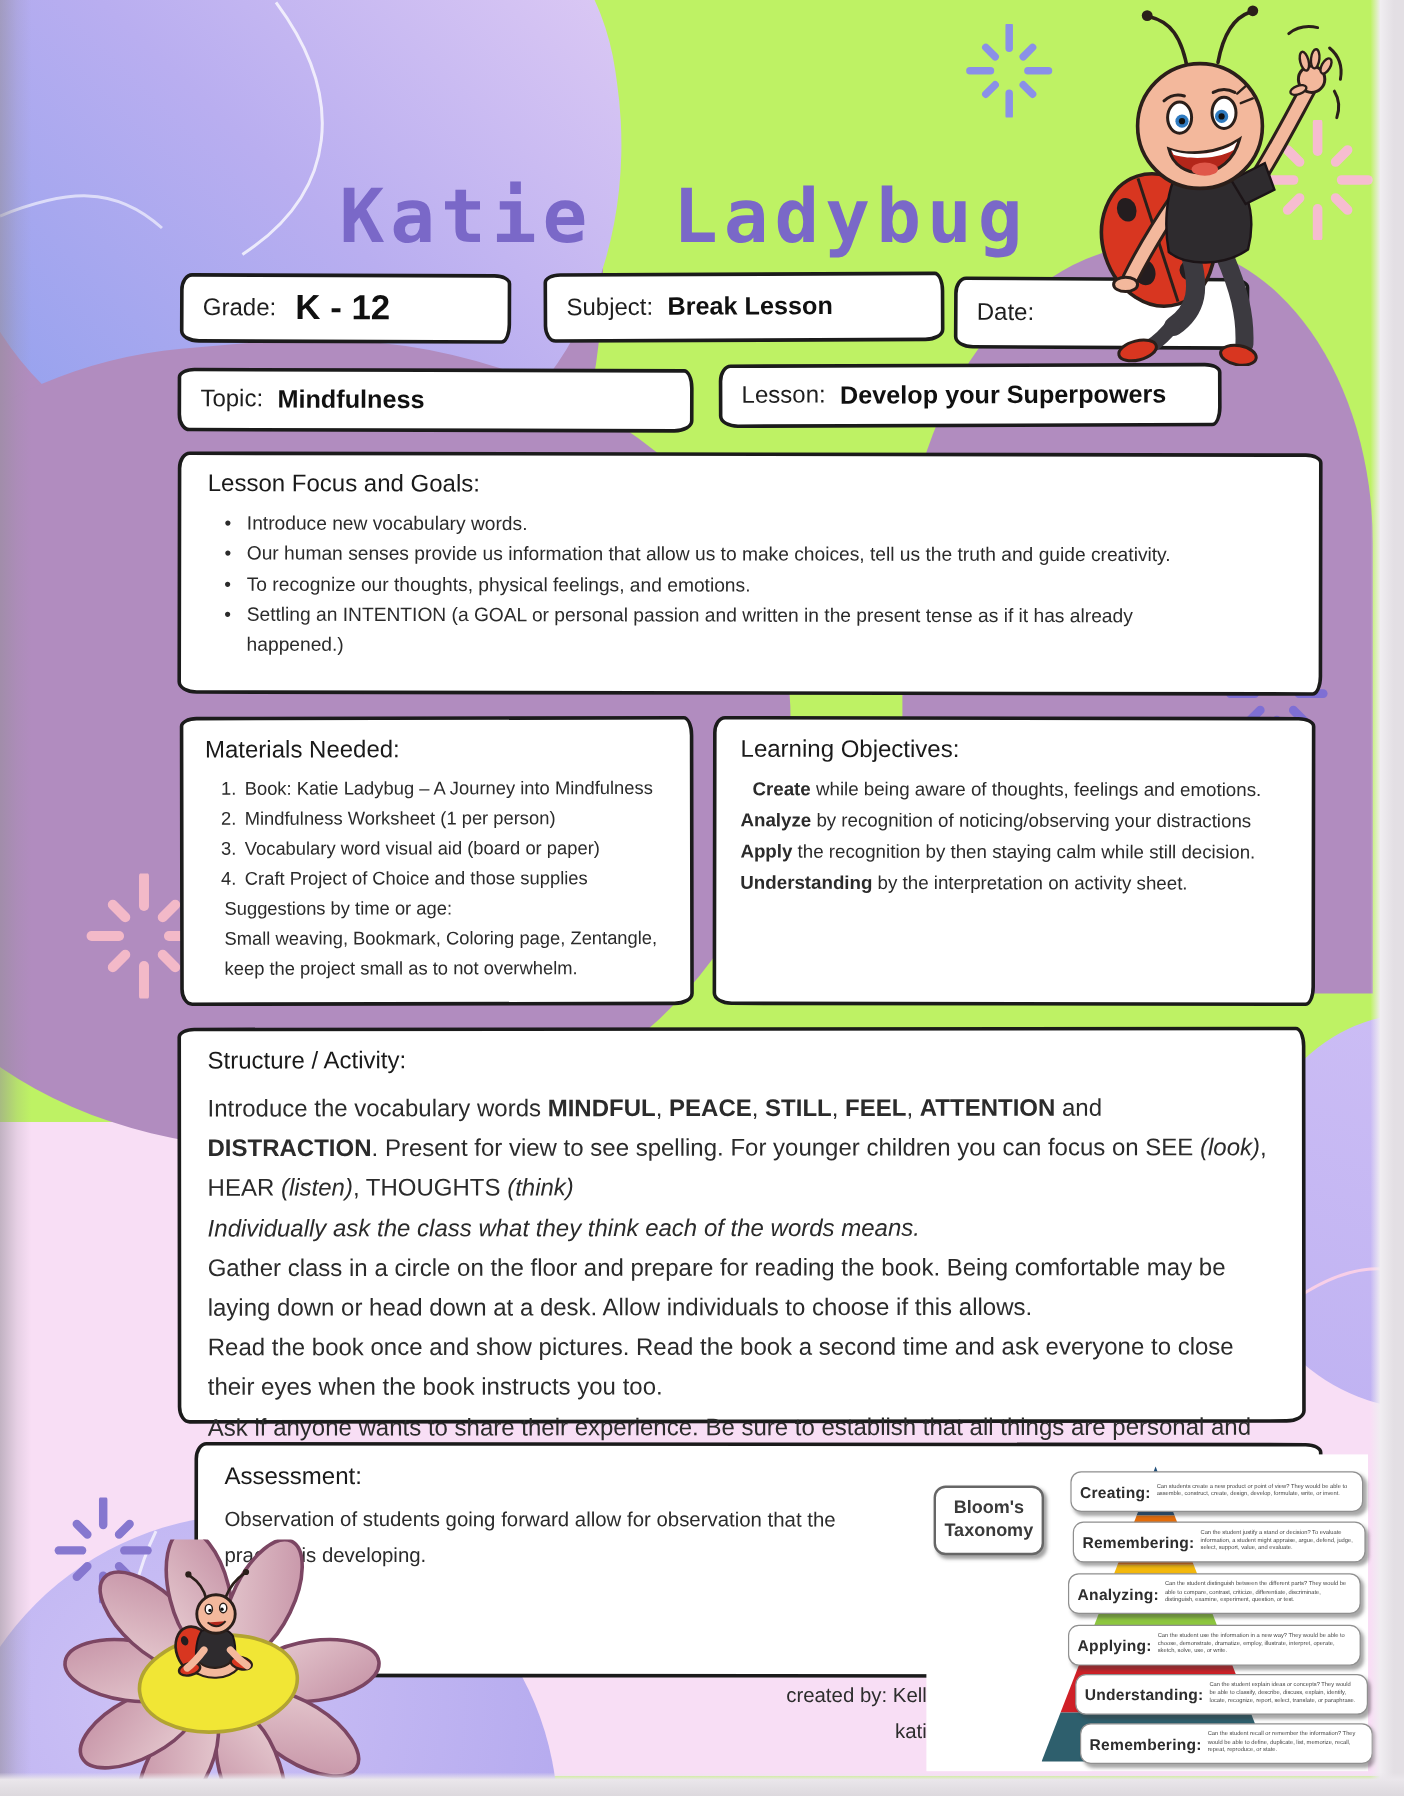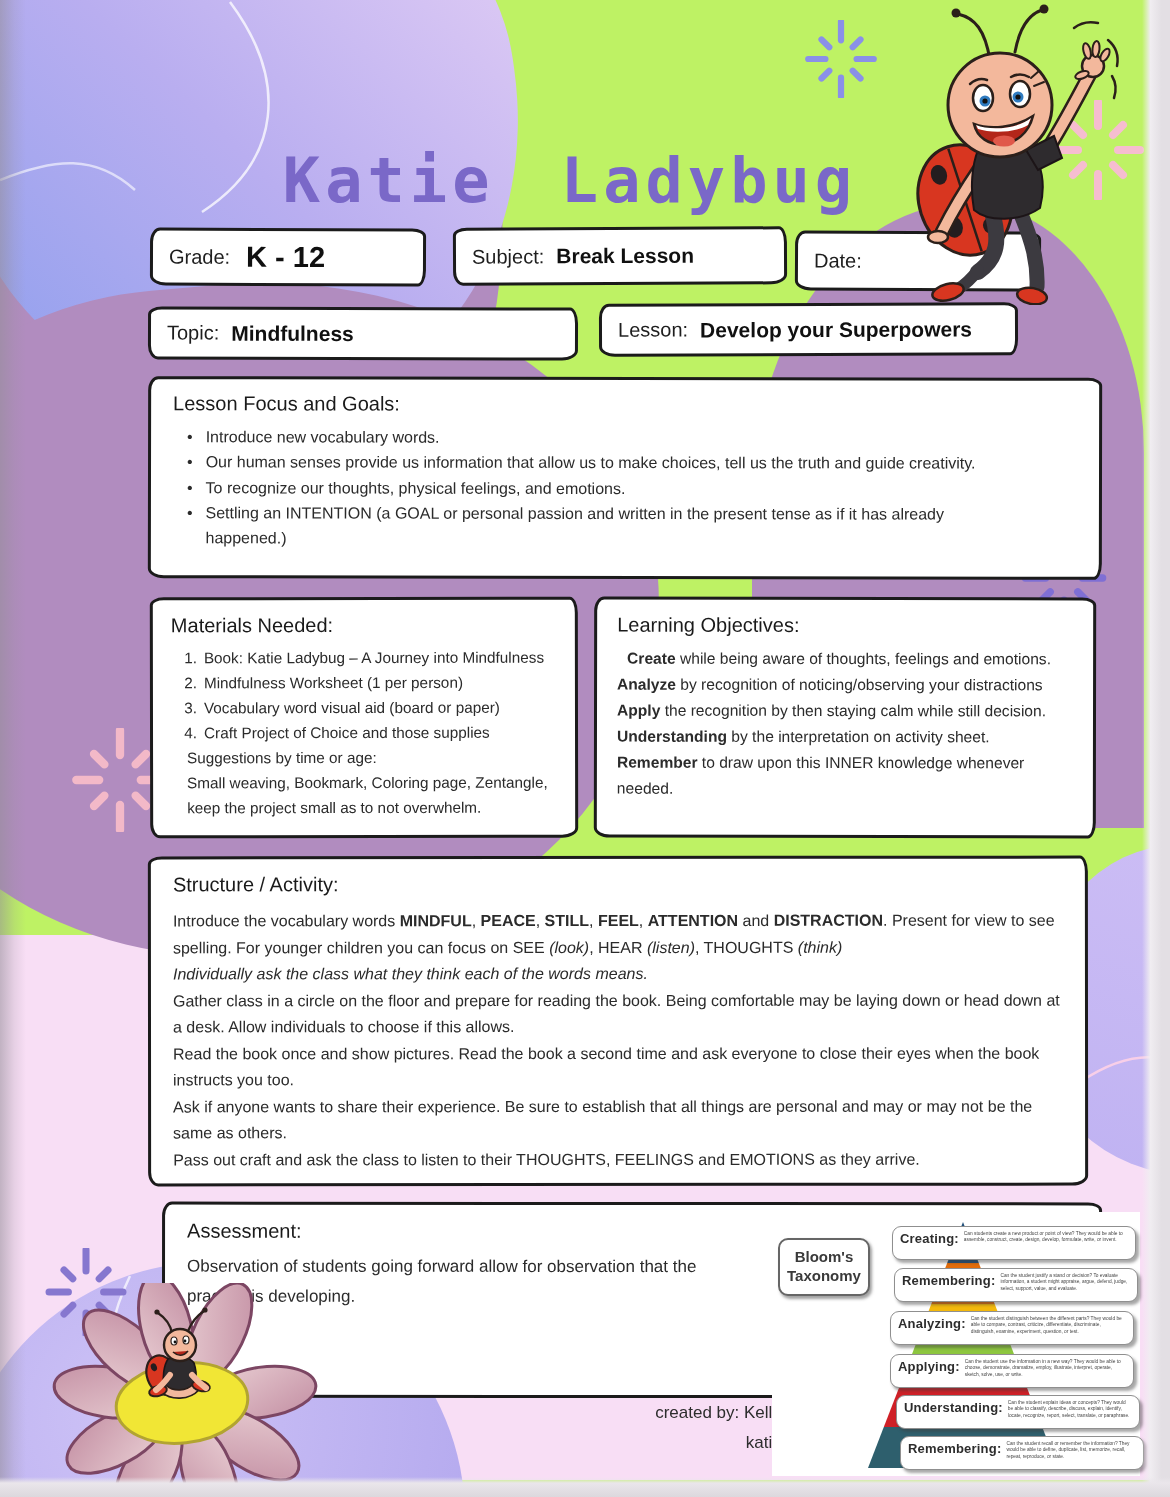--- a/index.html
+++ b/index.html
@@ -47,31 +47,31 @@
   .fvalue{font-weight:700;font-size:21px;margin-left:12px;color:#101010;white-space:nowrap;}
   .fvalue--xl{font-size:29px;margin-left:16px;}
   .sec-inner{padding:13px 22px 10px 22px;}
   .sec-title{font-size:20px;color:#1a1a1a;margin:0 0 9px 0;font-weight:400;}
   .brow{display:flex;gap:13px;font-size:16px;line-height:1.58;color:#2b2b2b;padding-left:14px;}
   .dot{flex:none;}
   .mrow{display:flex;font-size:15.3px;line-height:1.63;color:#2b2b2b;}
   .mnum{width:26px;flex:none;text-align:right;margin-right:7px;}
   .mnote{font-size:15.3px;line-height:1.63;color:#2b2b2b;padding-left:16px;}
   .oline{font-size:15.6px;line-height:1.67;color:#2b2b2b;}
-  .sline{font-size:16px;line-height:1.66;color:#2b2b2b;}
+  .sline{font-size:20px;line-height:1.66;color:#2b2b2b;}
   .atext{font-size:17px;line-height:1.75;color:#2b2b2b;width:565px;}
   
   .blooms{position:absolute;left:772px;top:1212px;width:368px;height:264px;background:#fff;z-index:12;}
   .blabel{position:absolute;left:6px;top:26px;width:92px;height:58px;border:2.5px solid #666;
       border-radius:10px;background:#fff;box-shadow:2px 2.5px 3px rgba(70,70,70,.5);
       font-weight:700;font-size:15px;color:#3a3a3a;display:flex;align-items:center;
       justify-content:center;text-align:center;line-height:1.25;box-sizing:border-box;}
   .pyr{position:absolute;left:96px;top:8px;width:196px;height:252px;}
   .callout{position:absolute;background:#fff;border:1.6px solid #8f8f8f;border-radius:9px;
-      box-shadow:2.5px 3px 3px rgba(60,60,60,.45);display:flex;align-items:flex-start;
+      box-shadow:2.5px 3px 3px rgba(60,60,60,.45);display:flex;align-items:center;
       padding:4px 7px;gap:5px;width:244px;box-sizing:border-box;min-height:34px;}
   .cname{font-weight:700;font-size:13px;color:#2d2d2d;white-space:nowrap;letter-spacing:.2px;}
   .cdesc{font-size:4.8px;line-height:1.35;color:#444;}
   
   .footer{position:absolute;left:215px;top:1398px;width:700px;text-align:right;z-index:11;}
   .footer-line{font-size:17px;color:#2d2d2d;line-height:1.75;}
   .illu{position:absolute;z-index:12;}
 </style>
 </head>
 <body>
@@ -278,21 +278,20 @@
     </div>
   </div>
 
   <div class="hd hd--a" style="left:594px;top:597px;width:502px;height:241px;transform:rotate(.1deg)">
     <div class="sec-inner" style="padding:14px 18px 10px 20px">
       <div class="sec-title">Learning Objectives:</div>
       <div class="oline"><span style="font-weight: 700; margin-left: 10px;">Create</span><span> while being aware of thoughts, feelings and emotions.</span></div>
       <div class="oline"><span style="font-weight: 700;">Analyze</span><span> by recognition of noticing/observing your distractions</span></div>
       <div class="oline"><span style="font-weight: 700;">Apply</span><span> the recognition by then staying calm while still decision.</span></div>
       <div class="oline"><span style="font-weight: 700;">Understanding</span><span> by the interpretation on activity sheet.</span></div>
-      <div class="oline"><span style="font-weight: 700;">Remember</span><span> to draw upon this INNER knowledge whenever needed.</span></div>
     </div>
   </div>
 
   <div class="hd hd--b" style="left:148px;top:856px;width:940px;height:330px;transform:rotate(-.05deg)">
     <div class="sec-inner" style="padding:14px 22px 10px 22px">
       <div class="sec-title" style="margin-bottom:12px">Structure / Activity:</div>
       <div class="sline"><span>Introduce the vocabulary words </span><span style="font-weight: 700;">MINDFUL</span><span>, </span><span style="font-weight: 700;">PEACE</span><span>, </span><span style="font-weight: 700;">STILL</span><span>, </span><span style="font-weight: 700;">FEEL</span><span>, </span><span style="font-weight: 700;">ATTENTION</span><span> and </span><span style="font-weight: 700;">DISTRACTION</span><span>. Present for view to see spelling. For younger children you can focus on SEE </span><span style="font-style: italic;">(look)</span><span>, HEAR </span><span style="font-style: italic;">(listen)</span><span>, THOUGHTS </span><span style="font-style: italic;">(think)</span></div>
       <div class="sline"><span style="font-style: italic;">Individually ask the class what they think each of the words means.</span></div>
       <div class="sline"><span>Gather class in a circle on the floor and prepare for reading the book. Being comfortable may be laying down or head down at a desk. Allow individuals to choose if this allows.</span></div>
       <div class="sline"><span>Read the book once and show pictures. Read the book a second time and ask everyone to close their eyes when the book instructs you too.</span></div>

